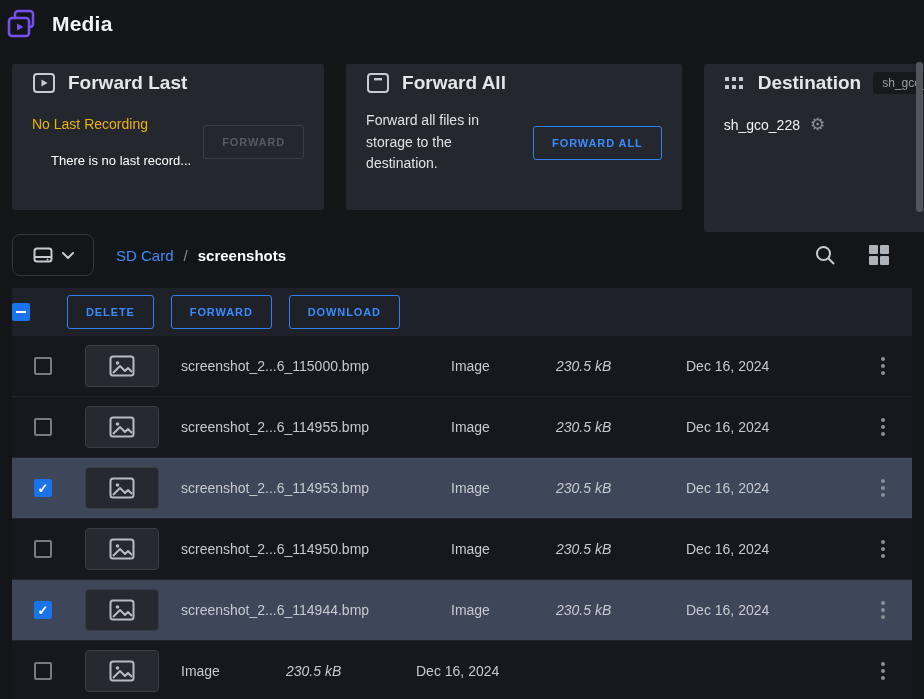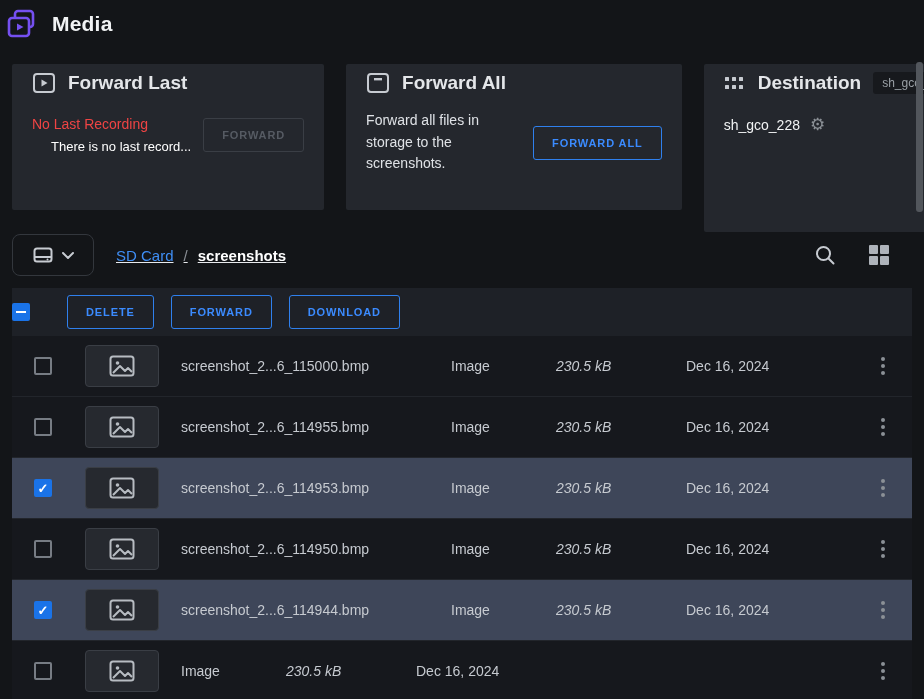--- a/index.html
+++ b/index.html
@@ -23,40 +23,40 @@
   .app-title{font-size:21px;font-weight:700;color:#f1f3f4;letter-spacing:.2px;}
 
   
   .cards{display:flex;align-items:flex-start;gap:22px;padding:16px 12px 0 12px;}
   .card{background:#24272d;border-radius:2px;padding:8px 20px;flex:1;height:146px;}
   .card.tall{height:168px;}
   .card-head{display:flex;align-items:center;gap:12px;}
   .card-title{font-size:19px;font-weight:700;color:#e4e6e9;}
   .badge{margin-left:auto;background:#17191d;color:#9aa0a6;font-size:12px;padding:4px 9px;border-radius:3px;}
   .card-body{display:flex;align-items:center;justify-content:space-between;margin-top:22px;gap:12px;}
-  .status-text{color:#ef4444;font-size:14px;margin-bottom:7px;}
+  .status-text{color:#eab308;font-size:14px;margin-bottom:21px;}
   .desc-trunc{color:#ffffff;font-size:13px;max-width:150px;white-space:nowrap;overflow:hidden;text-overflow:ellipsis;margin-left:19px;}
   .desc-multi{color:#dfe2e6;font-size:14px;line-height:1.55;width:155px;}
   .dest-value{color:#f1f3f4;font-size:14px;}
   .gear{color:#8b9096;font-size:17px;line-height:1;cursor:pointer;}
 
   .btn{
     background:transparent;border:1px solid var(--accent);color:#3b8bff;
     font-size:11px;font-weight:700;letter-spacing:.9px;padding:10px 18px;
     border-radius:3px;font-family:"Liberation Sans",sans-serif;cursor:pointer;white-space:nowrap;
   }
   .btn.disabled{border-color:#3a3e45;color:#565b63;cursor:default;}
 
   
   .toolbar{display:flex;align-items:center;margin:2px 12px 0 12px;height:42px;}
   .drive-btn{
     width:82px;height:42px;border:1px solid #33373d;border-radius:8px;background:transparent;
     display:flex;align-items:center;justify-content:center;gap:9px;cursor:pointer;
   }
-  .breadcrumb{display:flex;align-items:flex-end;margin-left:22px;font-size:15px;text-decoration:underline;}
+  .breadcrumb{display:flex;align-items:flex-end;margin-left:22px;font-size:15px;}
   .crumb-link{color:var(--link);text-decoration:none;cursor:pointer;}
   .crumb-sep{color:#8b9096;margin:0 10px;}
   .crumb-current{color:#ffffff;font-weight:700;}
   .toolbar-right{margin-left:auto;display:flex;align-items:center;gap:32px;padding-right:22px;}
   .icon-btn{background:none;border:none;cursor:pointer;display:flex;align-items:center;}
 
   
   .table{margin:12px 12px 0 12px;background:#17191e;}
   .actions-row{height:48px;background:#1e2127;display:flex;align-items:center;gap:17px;}
   .actions-row .checkbox{margin-right:20px;}
@@ -131,21 +131,21 @@
       <div class="card-head">
         <span>
           <svg width="24" height="22" viewBox="0 0 24 22" fill="none">
             <rect x="2" y="2" width="20" height="18" rx="3" stroke="#c7cbd1" stroke-width="2"></rect>
             <rect x="8" y="6" width="8" height="2.4" fill="#c7cbd1"></rect>
           </svg>
         </span>
         <h2 class="card-title">Forward All</h2>
       </div>
       <div class="card-body" style="margin-top:16px;">
-        <div class="desc-multi">Forward all files in storage to the screenshots.</div>
+        <div class="desc-multi">Forward all files in storage to the destination.</div>
         <button class="btn">FORWARD ALL</button>
       </div>
     </section>
 
     <section class="card tall">
       <div class="card-head">
         <span>
           <svg width="22" height="16" viewBox="0 0 22 16" fill="#c7cbd1">
             <rect x="1" y="2" width="4" height="4" rx="0.5"></rect>
             <rect x="8" y="2" width="4" height="4" rx="0.5"></rect>

